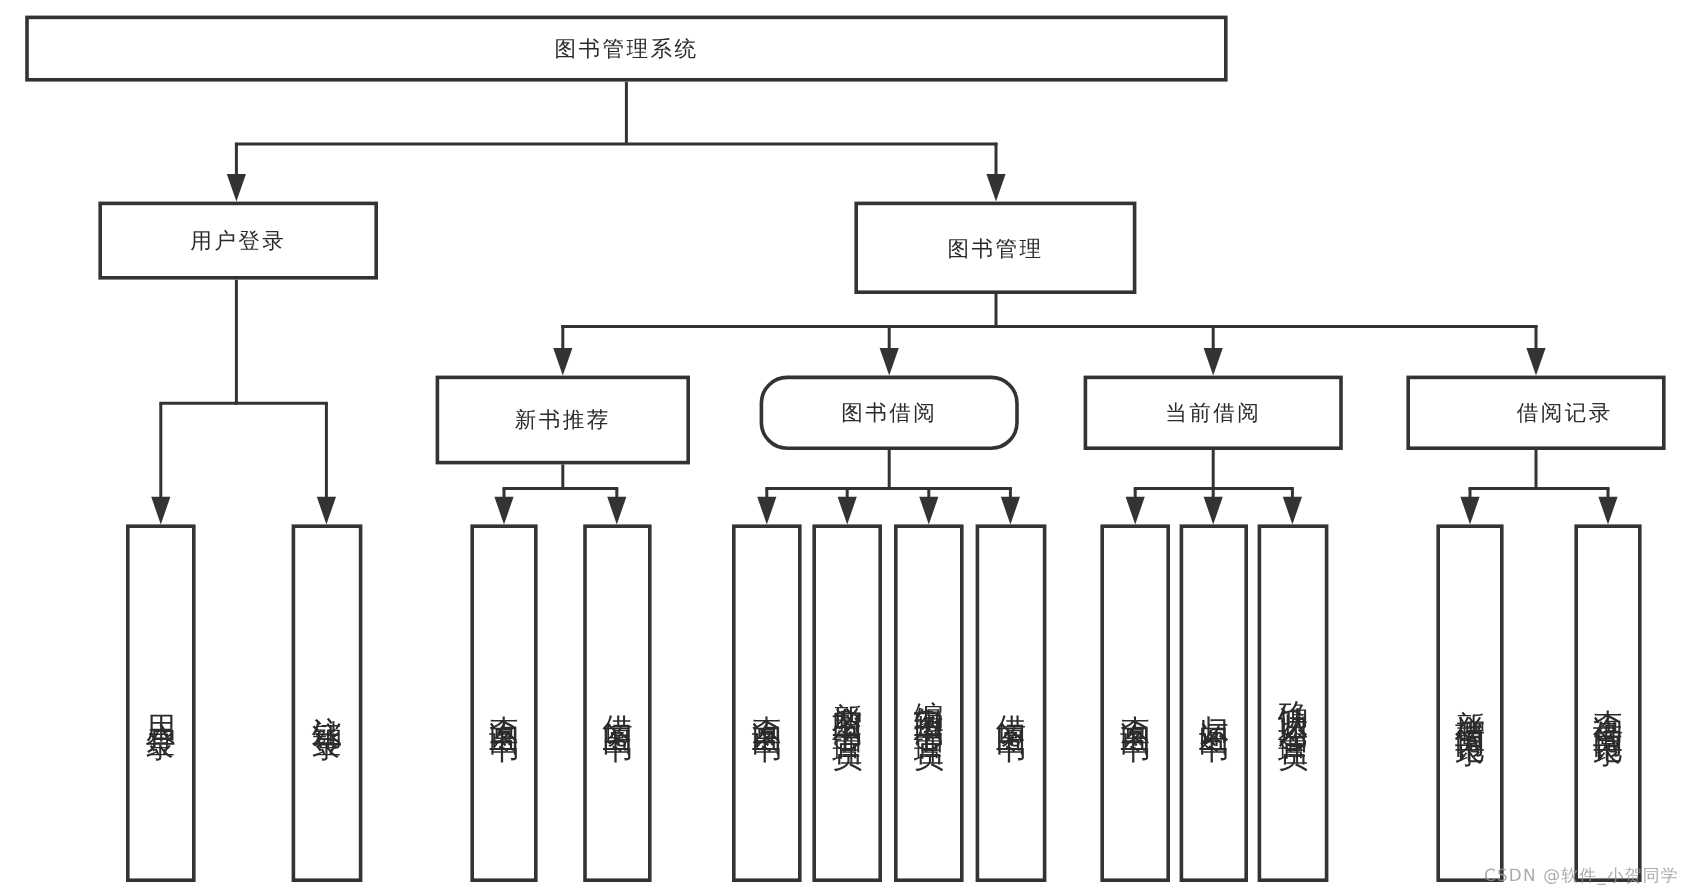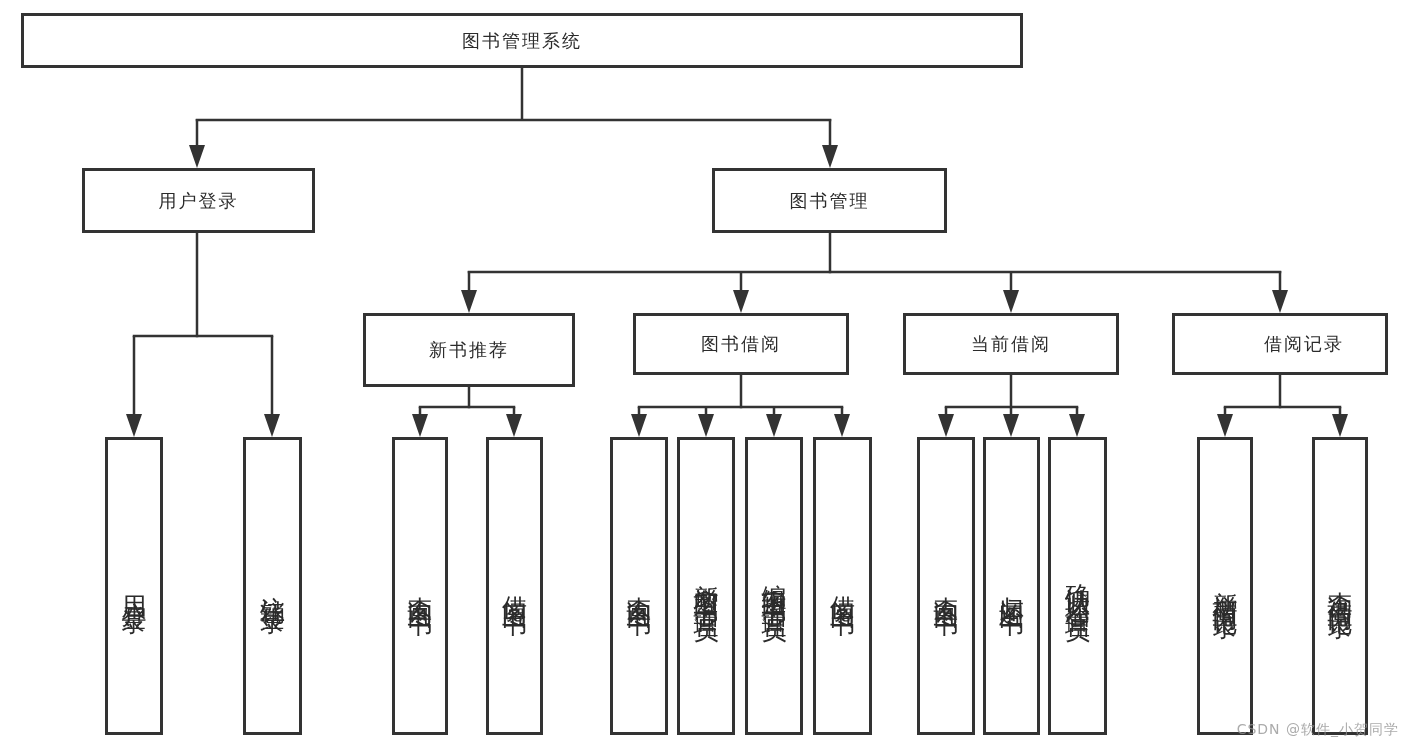--- a/index.html
+++ b/index.html
@@ -118,28 +118,28 @@
     </g>
   </svg>
 
   <div class="node" style="left:21px; top:13px; width:1002px; height:55px;">
     <span class="hlabel">图书管理系统</span>
   </div>
 
   <div class="node" style="left:82px; top:168px; width:233px; height:65px;">
     <span class="hlabel">用户登录</span>
   </div>
-  <div class="node" style="left:712px; top:168px; width:235px; height:65px;">
+  <div class="node" style="left:712px; top:168px; width:235px; height:77px;">
     <span class="hlabel">图书管理</span>
   </div>
 
   <div class="node" style="left:363px; top:313px; width:212px; height:74px;">
     <span class="hlabel">新书推荐</span>
   </div>
-  <div class="node" style="left:633px; top:313px; width:216px; height:62px;">
+  <div class="node" style="left:633px; top:313px; width:216px; height:62px;border-radius:23px;">
     <span class="hlabel">图书借阅</span>
   </div>
   <div class="node" style="left:903px; top:313px; width:216px; height:62px;text-align:right;">
     <span class="hlabel">当前借阅</span>
   </div>
   <div class="node" style="left:1172px; top:313px; width:216px; height:62px;padding-left:48px;">
     <span class="hlabel">借阅记录</span>
   </div>
 
   <div class="node vbox leaf" style="left:105px; width:58px;">用户登录</div>

